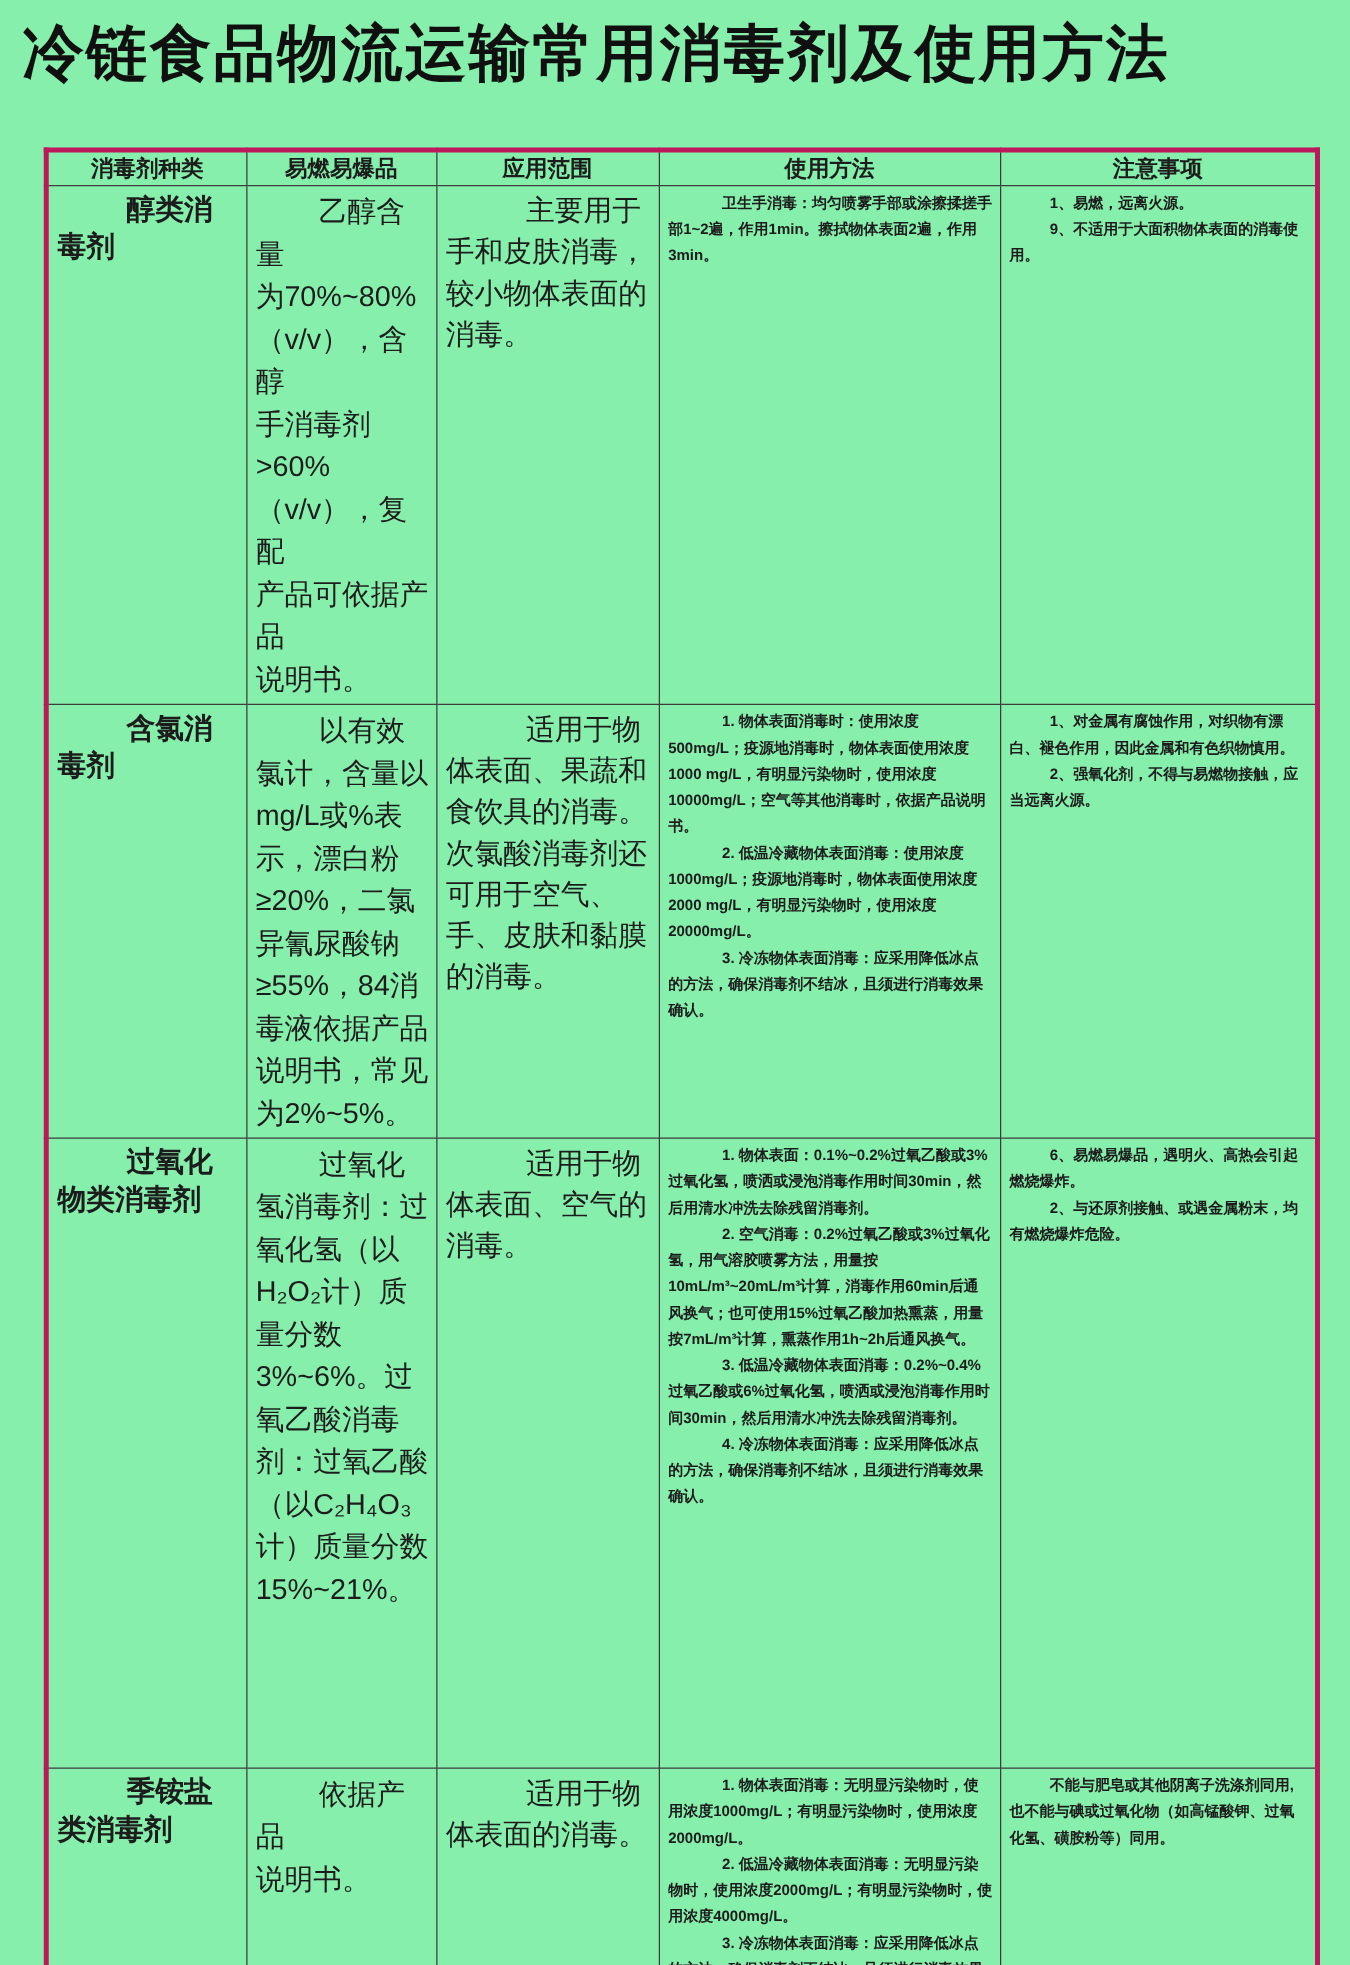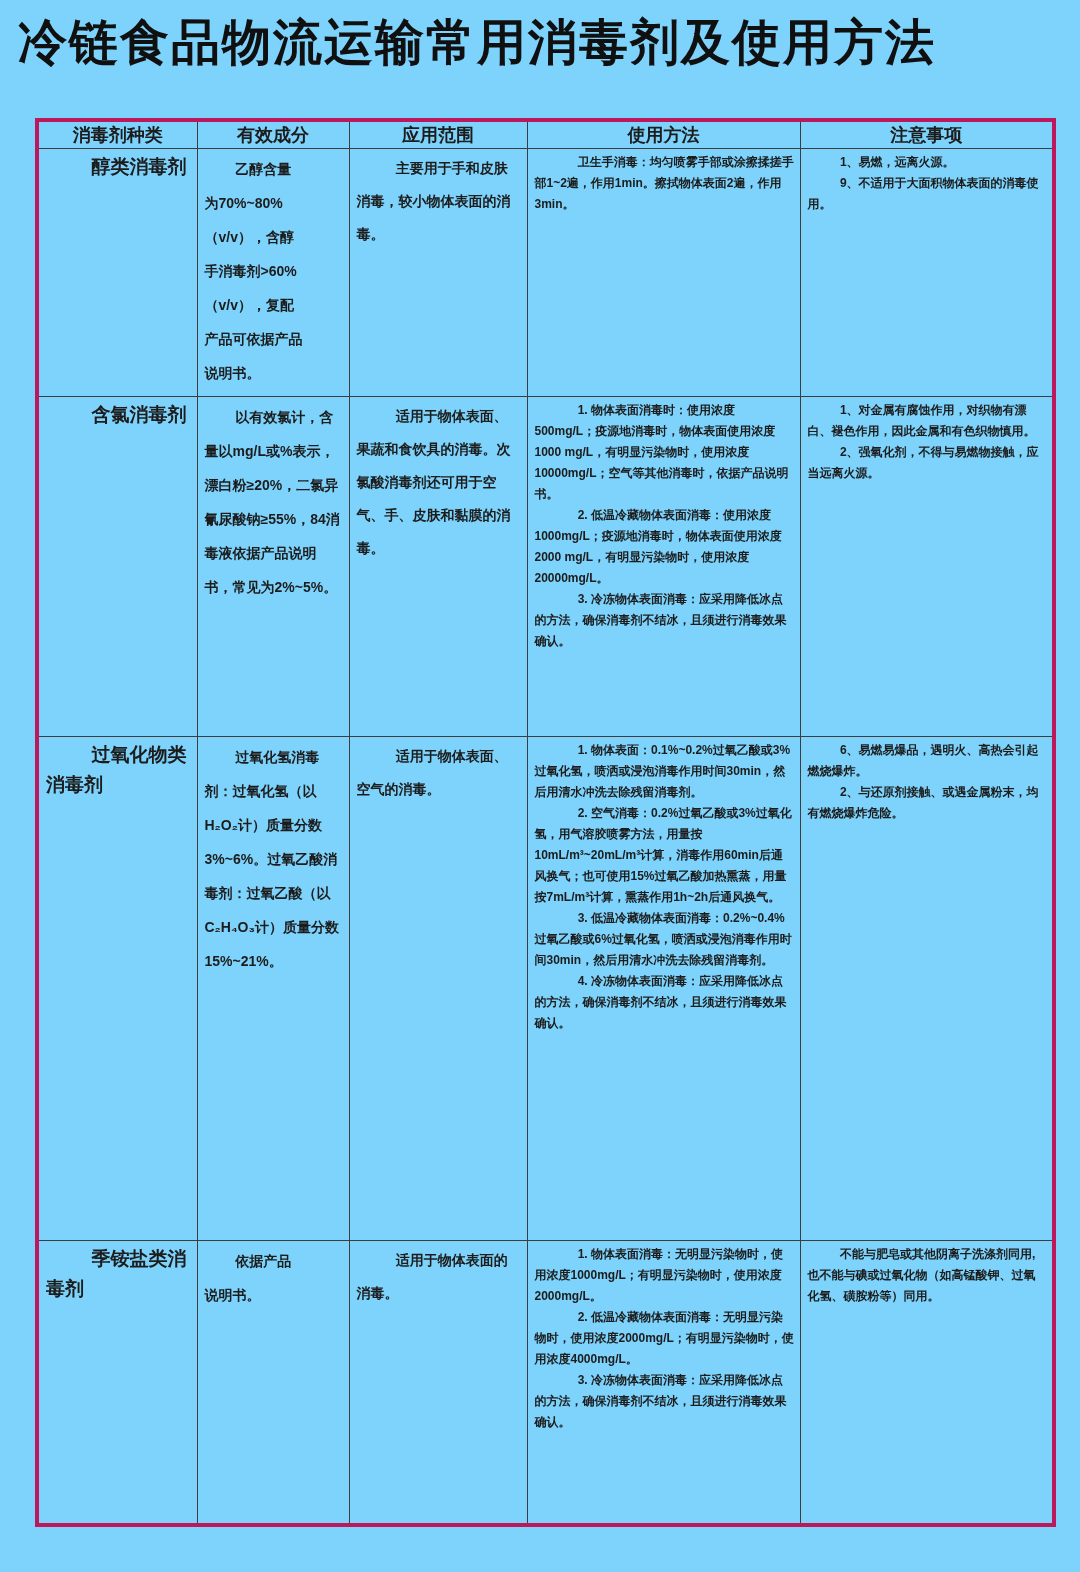--- a/index.html
+++ b/index.html
@@ -3,21 +3,21 @@
 <meta charset="utf-8">
 <style>
   * { margin:0; padding:0; box-sizing:border-box; }
   html,body { width:1080px; background:#ffffff; }
   body {
     height:1572px;
     overflow:hidden;
     font-family:"Liberation Sans","DejaVu Sans",sans-serif;
     color:#1c1c1c;
   }
-  .page { position:relative; width:1080px; height:1572px; background:#7dd3fc; }
+  .page { position:relative; width:1080px; height:1572px; background:#86efac; }
   .page-title {
     padding:10px 0 0 18px;
     font-size:49px;
     font-weight:700;
     letter-spacing:2px;
     color:#101010;
     white-space:nowrap;
   }
   table.disinfectant-table {
     border-collapse:collapse;
@@ -42,23 +42,23 @@
     font-weight:700;
     text-align:center;
     padding:1px 2px;
     vertical-align:middle;
   }
   tr.r1 { height:248px; }
   tr.r2 { height:340px; }
   tr.r3 { height:504px; }
   tr.r4 { height:284px;padding-left:24px; }
   .para { margin:0; }
-  td.c1 { font-size:19px; font-weight:700; }
+  td.c1 { font-size:23px; font-weight:700; }
   td.c1 .para { line-height:30px; text-indent:2.4em; }
-  td.c2, td.c3 { font-size:14px; font-weight:700; }
+  td.c2, td.c3 { font-size:23px; font-weight:400; }
   td.c2 .para { line-height:34px; text-indent:2.2em; }
   td.c2.split .para { text-indent:0; }
   td.c2.split .para:first-child { text-indent:2.2em; }
   td.c3 .para { line-height:33px; text-indent:2.8em; }
   td.c4, td.c5 { font-size:12px; font-weight:600; }
   td.c4 .para { line-height:21px; text-indent:3.6em; }
   td.c5 .para { line-height:21px; text-indent:2.7em; }
 </style>
 </head>
 <body>
@@ -71,21 +71,21 @@
     <colgroup>
       <col class="c1">
         <col class="c2">
         <col class="c3">
         <col class="c4">
         <col class="c5">
     </colgroup>
     <thead>
       <tr>
         <th>消毒剂种类</th>
-        <th>有效成分</th>
+        <th>易燃易爆品</th>
         <th>应用范围</th>
         <th>使用方法</th>
         <th>注意事项</th>
       </tr>
     </thead>
     <tbody>
       <tr class="r1">
         <td class="c1">
             <p class="para">醇类消毒剂</p>
           </td>

